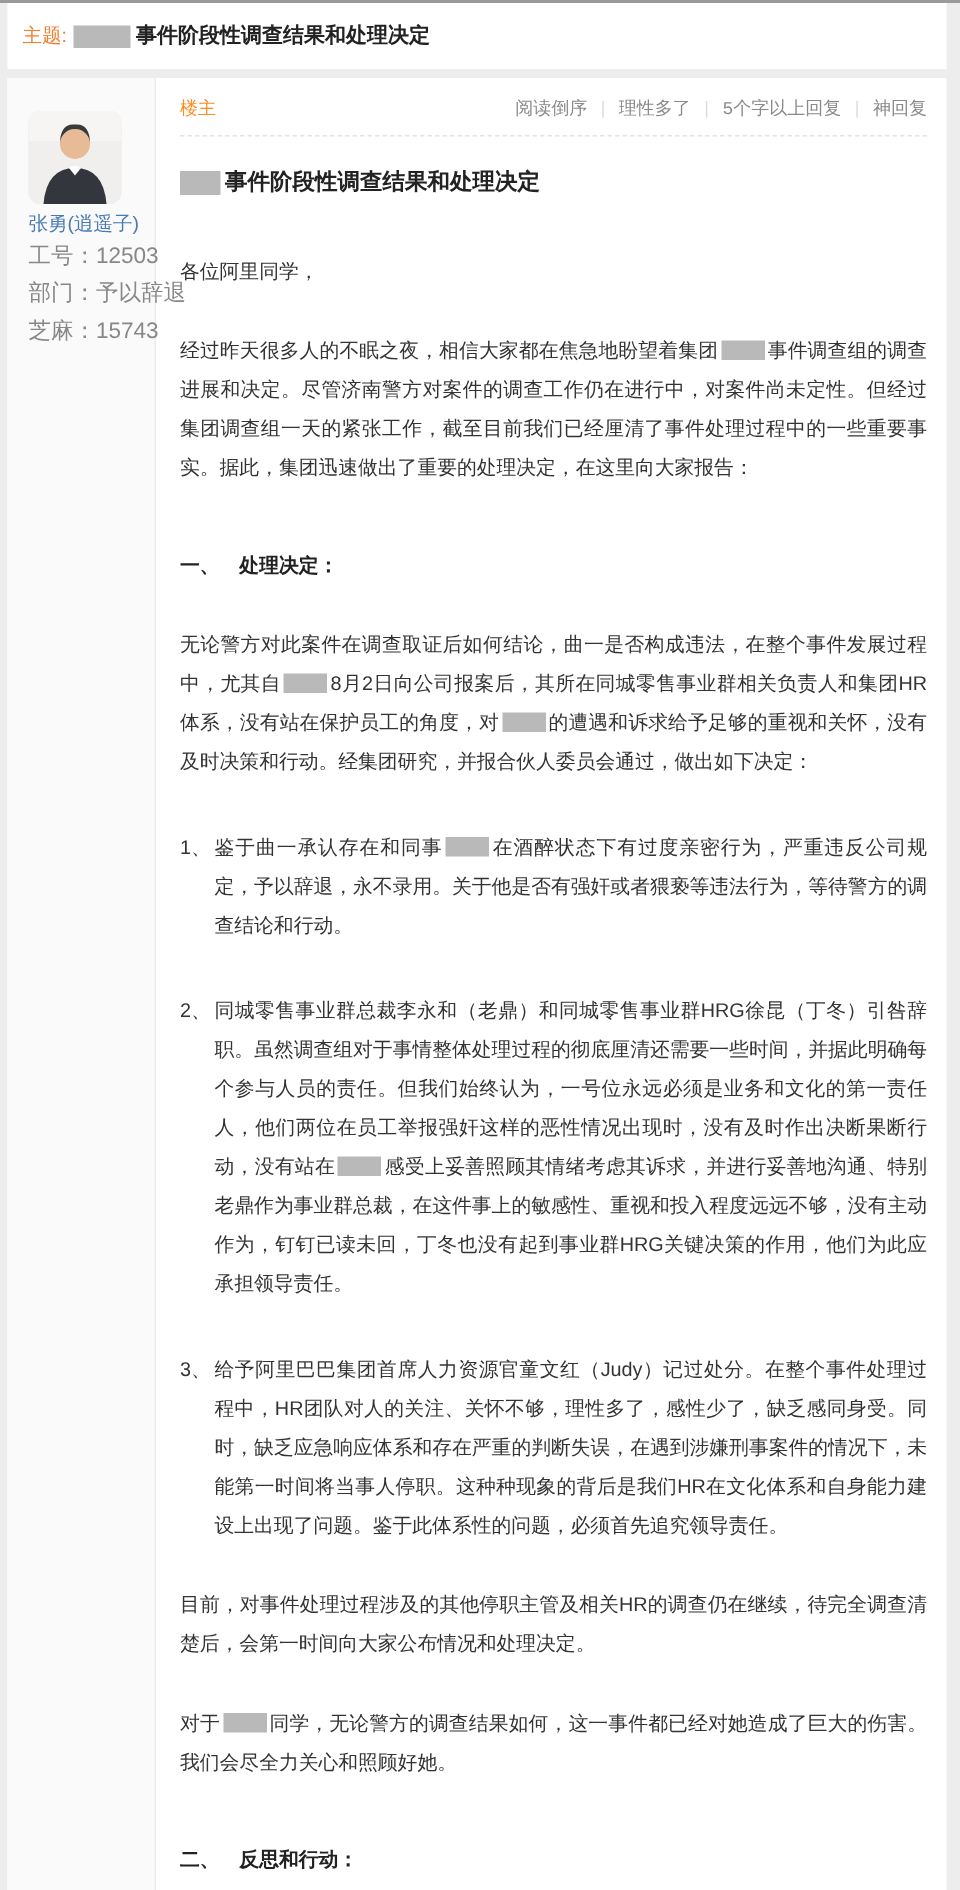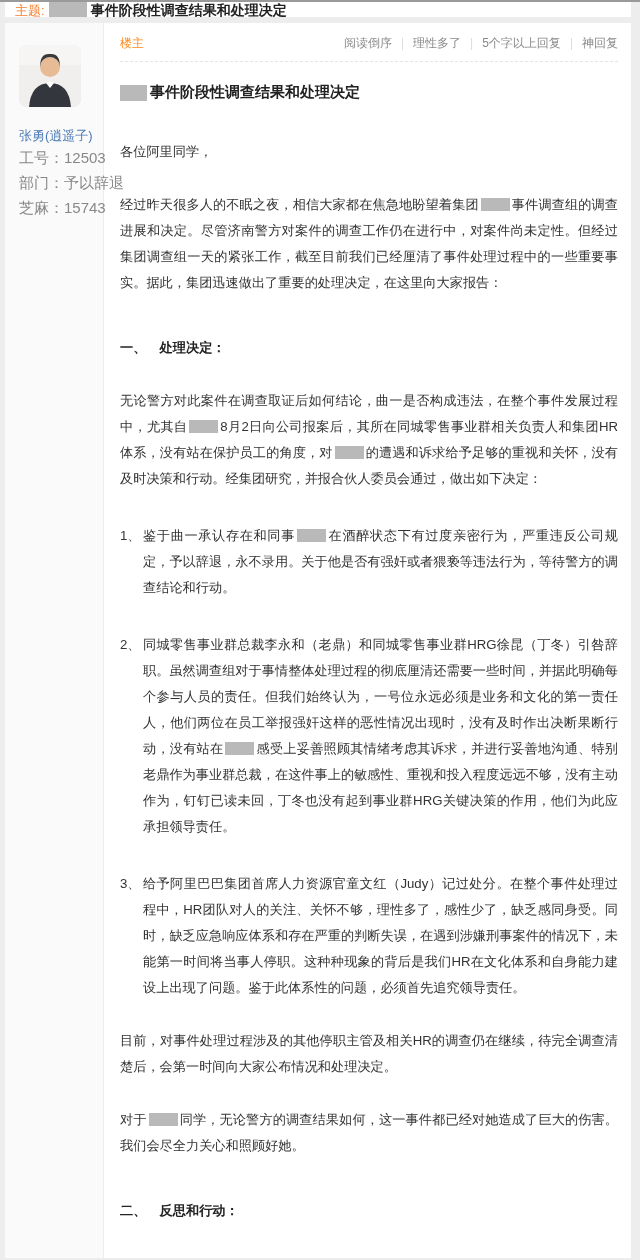--- a/index.html
+++ b/index.html
@@ -1,36 +1,36 @@
 <!DOCTYPE html>
 <html><head>
 <meta charset="utf-8">
 <style>
   html,body{margin:0;padding:0;background:#ededed;font-family:"Liberation Sans","DejaVu Sans",sans-serif;}
   body{width:640px;border-top:2px solid #9a9a9a;box-sizing:border-box;}
   .page{padding:0 9px 0 5px;}
 
   
-  .topbar{background:#fff;height:15px;display:flex;padding:0 10px;}
+  .topbar{background:#fff;height:44px;display:flex;align-items:center;padding:0 10px;}
   .topbar .subject-label{color:#f57c2a;font-size:13px;margin-right:4px;}
   .topbar .subject-title{color:#222;font-size:14px;font-weight:bold;margin-left:4px;}
 
   
   .main{display:flex;background:#fff;margin-top:6px;min-height:1210px;}
   .sidebar{width:99px;background:#fafafa;border-right:1px solid #ededed;box-sizing:border-box;
            padding:22px 0 0 14px;flex-shrink:0;}
   .avatar{width:62px;height:62px;border-radius:8px;background:#e9e9e9;overflow:hidden;display:block;}
-  .author-name{color:#4a7ab5;font-size:13px;margin-top:20px;line-height:18px;}
+  .author-name{color:#4a7ab5;font-size:13px;margin-top:4px;line-height:18px;}
   .meta-row{color:#888;font-size:15px;line-height:25px;white-space:nowrap;}
 
   .content{flex:1;padding:9px 13px 34px 16px;box-sizing:border-box;}
   .post-header{display:flex;align-items:center;justify-content:space-between;height:22px;}
   .floor-tag{color:#ff8a1e;font-size:12px;}
   .toolbar{color:#8a8a8a;font-size:12px;display:flex;align-items:center;}
-  .toolbar .tlink{cursor:pointer;}
+  .toolbar .tlink{cursor:pointer;font-family:Liberation Mono, monospace;}
   .toolbar .sep{color:#dcdcdc;margin:0 9px;}
   .header-divider{border:none;border-bottom:1px dashed #e4e4e4;margin:7px 0 0 0;}
 
   .post-title{display:flex;align-items:center;margin-top:21px;}
   .post-title .ttext{font-size:15px;font-weight:bold;color:#222;margin-left:3px;}
 
   .redact{display:inline-block;background:#b9b9b9;vertical-align:-2px;}
   .redact--bar{width:38px;height:15px;vertical-align:-3px;}
   .redact--title{width:27px;height:16px;}
   .redact--inline{width:29px;height:13px;margin:0 2px;}

